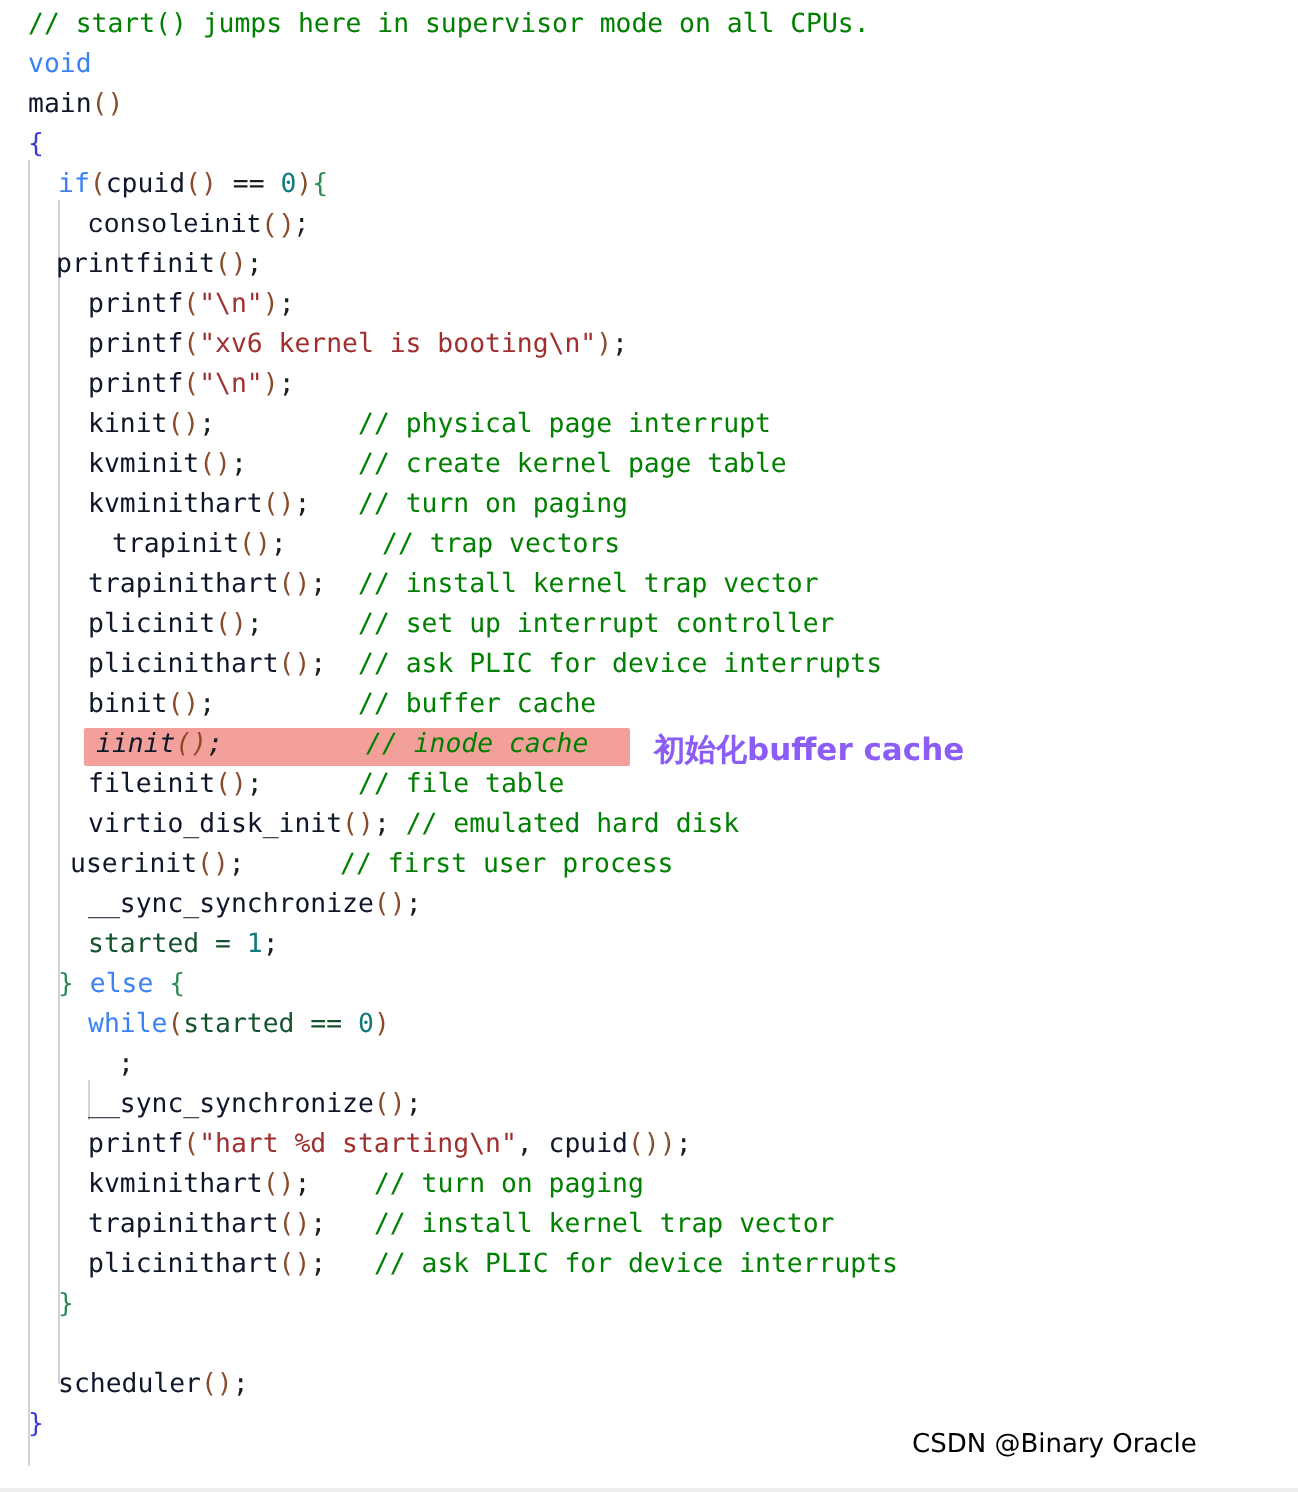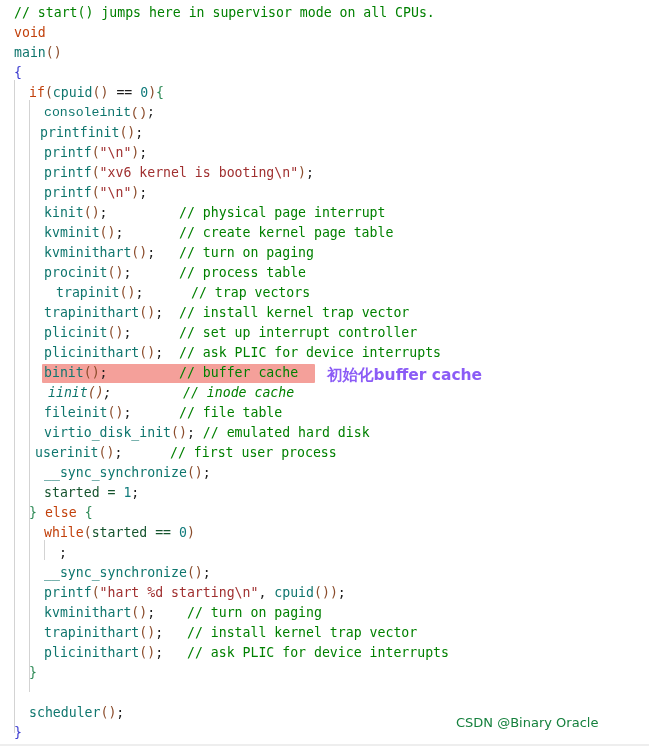--- a/index.html
+++ b/index.html
@@ -41,23 +41,23 @@
     line-height: 20px;
     font-size: 13.2px;
     white-space: pre;
     color: #24292e;
     padding-left: 14px;
     letter-spacing: 0px;
   }
 
   
   .tok-comment  { color: #008000; }
-  .tok-keyword  { color: #c2410c; }
+  .tok-keyword  { color: #3b82f6; }
   .tok-string   { color: #a03030; }
-  .tok-fn       { color: #0f766e; text-align: center; }
+  .tok-fn       { color: #0f172a; text-align: center; }
   .tok-paren    { color: #8a4b2a; }
   .tok-brace    { color: #2e8b57; }
   .tok-num      { color: #0f7a7a; }
   .tok-plain    { color: #14532d; }
   .tok-punct    { color: #1c1c1c; }
   .tok-op       { color: #1c1c1c; }
   .tok-topbrace { color: #3a3ad0; }
 
   
   .hl-band {
@@ -111,28 +111,27 @@
 
   <div class="hl-band" id="highlight-band" style="left: 42px; width: 273px; height: 19px; top: 364px; background: rgb(244, 160, 154);"></div>
 
   <div class="code-lines" id="code-lines">
       <div class="code-line" style="padding-left: 14px;"><span class="tok-comment">// start() jumps here in supervisor mode on all CPUs.</span></div>
       <div class="code-line" style="padding-left: 14px;"><span class="tok-keyword">void</span></div>
       <div class="code-line" style="padding-left: 14px;"><span class="tok-fn">main</span><span class="tok-paren">()</span></div>
       <div class="code-line" style="padding-left: 14px;"><span class="tok-topbrace">{</span></div>
       <div class="code-line" style="padding-left: 29px;"><span class="tok-keyword">if</span><span class="tok-paren">(</span><span class="tok-fn">cpuid</span><span class="tok-paren">()</span><span class="tok-op"> == </span><span class="tok-num">0</span><span class="tok-paren">)</span><span class="tok-brace">{</span></div>
       <div class="code-line" style="padding-left: 44px; font-family: Liberation Mono, monospace;"><span class="tok-fn">consoleinit</span><span class="tok-paren">()</span><span class="tok-punct">;</span></div>
-      <div class="code-line" style="padding-left: 40px;"><span class="tok-fn">printfinit</span><span class="tok-paren">()</span><span class="tok-punct">;</span></div>
+      <div class="code-line" style="padding-left: 28px;"><span class="tok-fn">printfinit</span><span class="tok-paren">()</span><span class="tok-punct">;</span></div>
       <div class="code-line" style="padding-left: 44px;"><span class="tok-fn">printf</span><span class="tok-paren">(</span><span class="tok-string">"\n"</span><span class="tok-paren">)</span><span class="tok-punct">;</span></div>
       <div class="code-line" style="padding-left: 44px;"><span class="tok-fn">printf</span><span class="tok-paren">(</span><span class="tok-string">"xv6 kernel is booting\n"</span><span class="tok-paren">)</span><span class="tok-punct">;</span></div>
       <div class="code-line" style="padding-left: 44px;"><span class="tok-fn">printf</span><span class="tok-paren">(</span><span class="tok-string">"\n"</span><span class="tok-paren">)</span><span class="tok-punct">;</span></div>
       <div class="code-line" style="padding-left: 44px;"><span class="tok-fn">kinit</span><span class="tok-paren">()</span><span class="tok-punct">;</span><span class="tok-plain">         </span><span class="tok-comment">// physical page interrupt</span></div>
       <div class="code-line" style="padding-left: 44px;"><span class="tok-fn">kvminit</span><span class="tok-paren">()</span><span class="tok-punct">;</span><span class="tok-plain">       </span><span class="tok-comment">// create kernel page table</span></div>
       <div class="code-line" style="padding-left: 44px;"><span class="tok-fn">kvminithart</span><span class="tok-paren">()</span><span class="tok-punct">;</span><span class="tok-plain">   </span><span class="tok-comment">// turn on paging</span></div>
-      <div class="code-line" style="padding-left: 44px;"><span class="tok-fn">procinit</span><span class="tok-paren">()</span><span class="tok-punct">;</span><span class="tok-plain">      </span><span class="tok-comment">// process table</span></div>
       <div class="code-line" style="padding-left: 56px;"><span class="tok-fn">trapinit</span><span class="tok-paren">()</span><span class="tok-punct">;</span><span class="tok-plain">      </span><span class="tok-comment">// trap vectors</span></div>
       <div class="code-line" style="padding-left: 44px;"><span class="tok-fn">trapinithart</span><span class="tok-paren">()</span><span class="tok-punct">;</span><span class="tok-plain">  </span><span class="tok-comment">// install kernel trap vector</span></div>
       <div class="code-line" style="padding-left: 44px;"><span class="tok-fn">plicinit</span><span class="tok-paren">()</span><span class="tok-punct">;</span><span class="tok-plain">      </span><span class="tok-comment">// set up interrupt controller</span></div>
       <div class="code-line" style="padding-left: 44px;"><span class="tok-fn">plicinithart</span><span class="tok-paren">()</span><span class="tok-punct">;</span><span class="tok-plain">  </span><span class="tok-comment">// ask PLIC for device interrupts</span></div>
       <div class="code-line" style="padding-left: 44px;"><span class="tok-fn">binit</span><span class="tok-paren">()</span><span class="tok-punct">;</span><span class="tok-plain">         </span><span class="tok-comment">// buffer cache</span></div>
       <div class="code-line" style="padding-left: 48px; font-style: italic;"><span class="tok-fn">iinit</span><span class="tok-paren">()</span><span class="tok-punct">;</span><span class="tok-plain">         </span><span class="tok-comment">// inode cache</span></div>
       <div class="code-line" style="padding-left: 44px;"><span class="tok-fn">fileinit</span><span class="tok-paren">()</span><span class="tok-punct">;</span><span class="tok-plain">      </span><span class="tok-comment">// file table</span></div>
       <div class="code-line" style="padding-left: 44px;"><span class="tok-fn">virtio_disk_init</span><span class="tok-paren">()</span><span class="tok-punct">;</span><span class="tok-plain"> </span><span class="tok-comment">// emulated hard disk</span></div>
       <div class="code-line" style="padding-left: 35px;"><span class="tok-fn">userinit</span><span class="tok-paren">()</span><span class="tok-punct">;</span><span class="tok-plain">      </span><span class="tok-comment">// first user process</span></div>
       <div class="code-line" style="padding-left: 44px;"><span class="tok-fn">__sync_synchronize</span><span class="tok-paren">()</span><span class="tok-punct">;</span></div>
@@ -146,16 +145,16 @@
       <div class="code-line" style="padding-left: 44px;"><span class="tok-fn">trapinithart</span><span class="tok-paren">()</span><span class="tok-punct">;</span><span class="tok-plain">   </span><span class="tok-comment">// install kernel trap vector</span></div>
       <div class="code-line" style="padding-left: 44px;"><span class="tok-fn">plicinithart</span><span class="tok-paren">()</span><span class="tok-punct">;</span><span class="tok-plain">   </span><span class="tok-comment">// ask PLIC for device interrupts</span></div>
       <div class="code-line" style="padding-left: 29px;"><span class="tok-brace">}</span></div>
       <div class="code-line" style="padding-left: 14px;">&nbsp;</div>
       <div class="code-line" style="padding-left: 29px;"><span class="tok-fn">scheduler</span><span class="tok-paren">()</span><span class="tok-punct">;</span></div>
       <div class="code-line" style="padding-left: 14px;"><span class="tok-topbrace">}</span></div>
     </div>
 
   <div class="annotation" id="annotation-0" style="left: 327px; top: 365px; color: #8b5cf6;">初始化buffer cache</div>
 
-  <div class="watermark" id="watermark" style="left: 456px; top: 715px; color: #15803d;">CSDN @Binary Oracle</div>
+  <div class="watermark" id="watermark" style="left: 456px; top: 715px; color: #000000;">CSDN @Binary Oracle</div>
 
   <div class="bottom-rule"></div>
 </div>
 
 </body></html>

